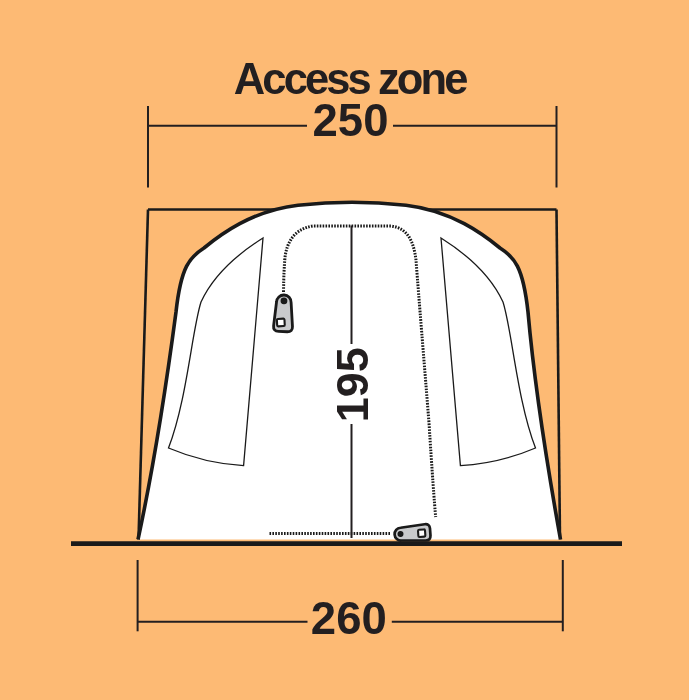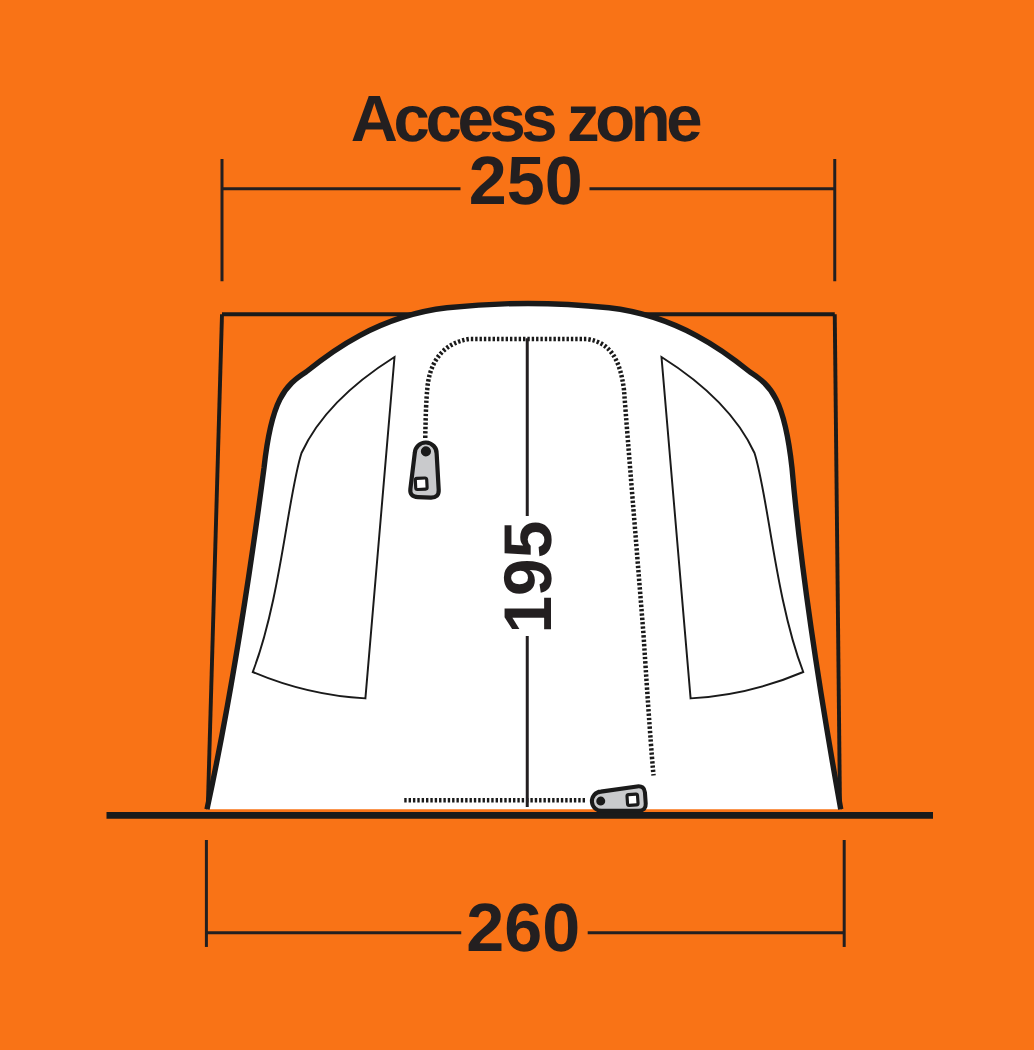--- a/index.html
+++ b/index.html
@@ -1,16 +1,16 @@
 <!DOCTYPE html>
 <html><head>
 <meta charset="utf-8">
 <style>
   html,body{margin:0;padding:0;background:#ffffff;}
-  .page{width:689px;height:700px;position:relative;background:#f97316;overflow:hidden;}
+  .page{width:689px;height:700px;position:relative;background:#fdba74;overflow:hidden;}
   text{font-family:"Liberation Sans",sans-serif;font-weight:bold;fill:#231f20;}
 </style>
 </head>
 <body>
 <div class="page">
 <svg width="689" height="700" viewBox="0 0 689 700" xmlns="http://www.w3.org/2000/svg">
 
   <text x="349.7" y="93.8" font-size="43.5" letter-spacing="-2.9" text-anchor="middle">Access zone</text>
 
   <g stroke="#231f20" stroke-width="2" fill="none">

